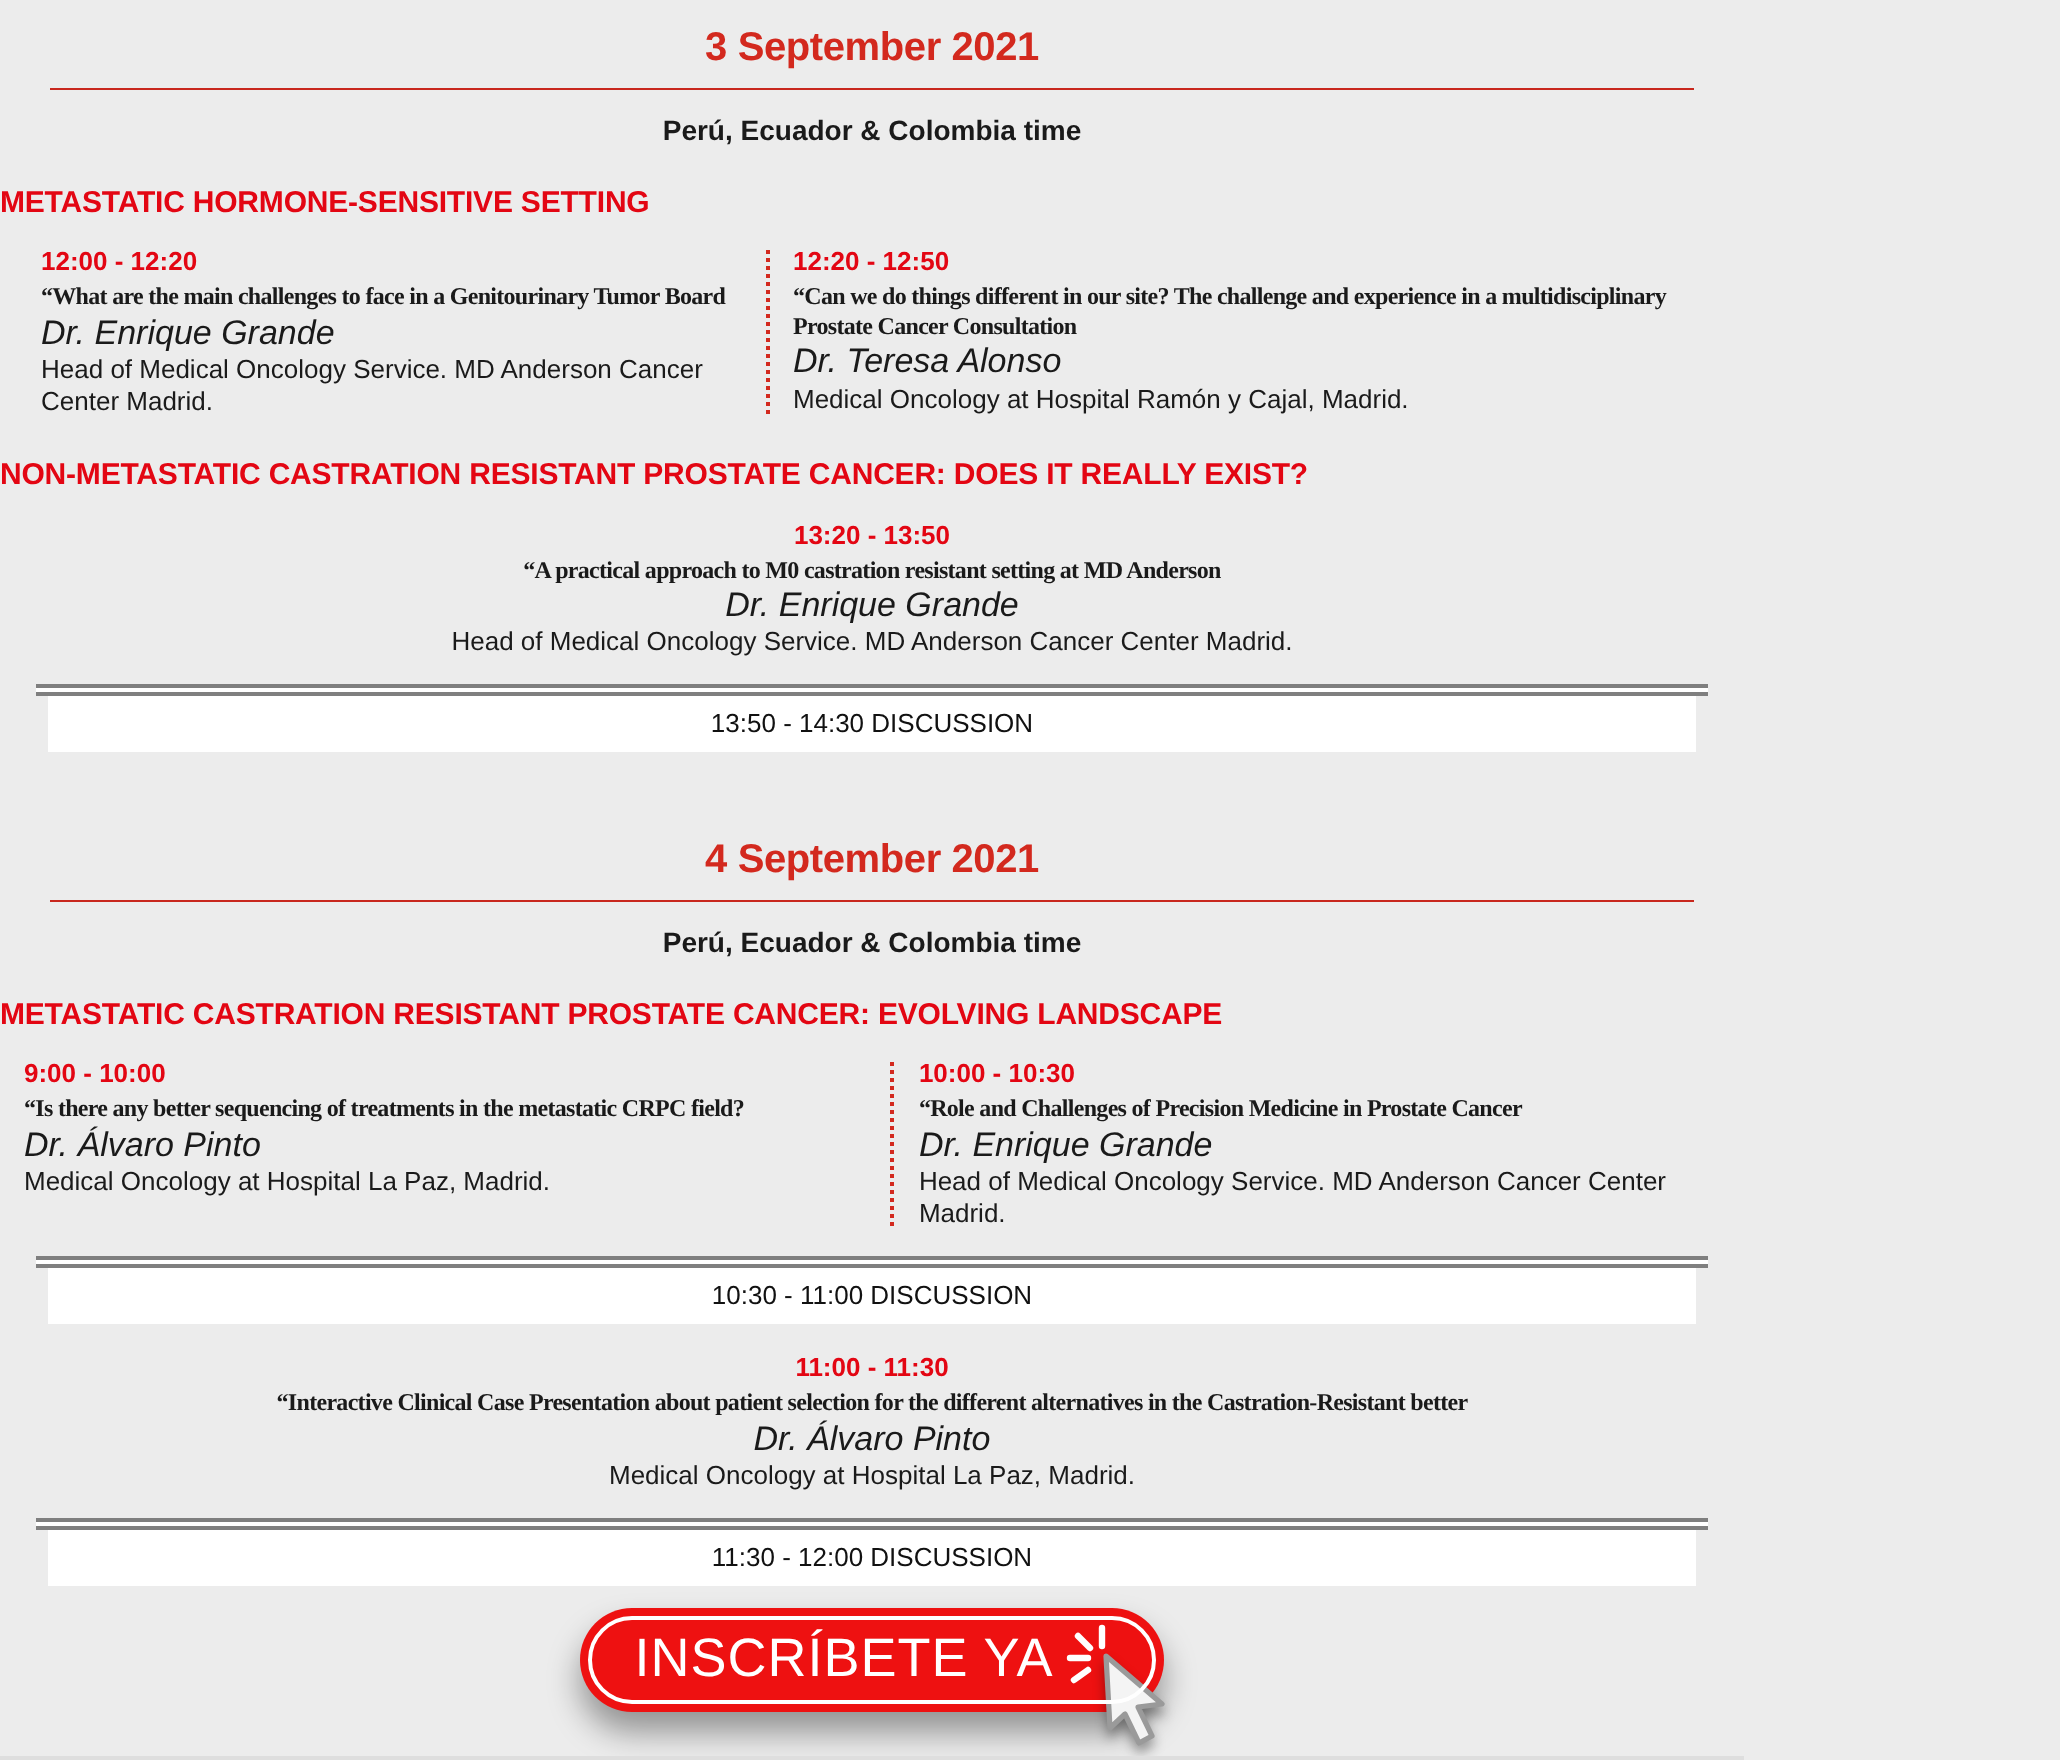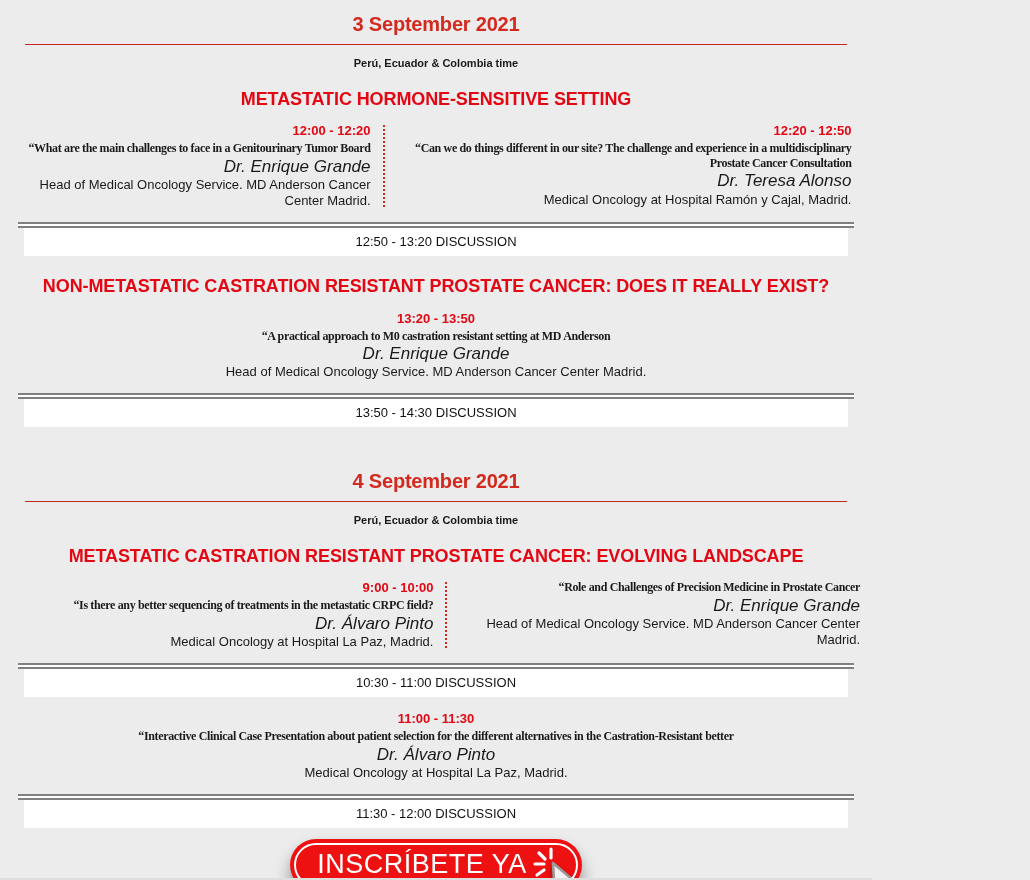--- a/index.html
+++ b/index.html
@@ -11,28 +11,28 @@
     -webkit-font-smoothing:antialiased;
   }
   .page{position:relative;width:872px;height:880px;overflow:hidden;background:#ececec;}
 
   .date-heading{
     padding-top:13px;text-align:center;
     color:#d3291e;font-size:20px;font-weight:bold;letter-spacing:-.2px;
   }
   .date-heading.day2{padding-top:0;margin-top:43px;}
   .red-rule{border:none;border-top:1px solid #c8271d;margin:8px 25px 0;}
-  .timezone{margin-top:12px;text-align:center;font-size:11px;font-weight:bold;}
+  .timezone{margin-top:12px;text-align:center;font-size:14px;font-weight:bold;}
   .section-title{
-    margin-top:20px;text-align:center;
-    color:#e30613;font-size:18px;font-weight:bold;letter-spacing:-.1px;
+    margin-top:20px;
+    color:#e30613;font-size:15px;font-weight:bold;letter-spacing:-.1px;
   }
 
   .session-row{display:flex;justify-content:center;align-items:stretch;margin-top:13px;}
-  .session-col{text-align:right;padding:0 12px;}
+  .session-col{text-align:left;padding:0 12px;}
   .d1-left{width:350px;}
   .d1-right{width:455px;}
   .d2-left{width:505px;}
   .d2-right{width:480px;}
   .dotted-divider{width:0;border-left:2px dotted #d3291e;margin:2px 0;}
 
   .session-single{margin-top:14px;text-align:center;padding:0 40px;}
 
   .time{color:#e30613;font-size:13px;font-weight:bold;margin-bottom:3px;}
   .talk{font-size:12px;font-weight:bold;letter-spacing:-.35px;line-height:1.22;font-family:Liberation Serif, serif;}
@@ -91,24 +91,20 @@
     </div>
     <div class="dotted-divider"></div>
     <div class="session-col d1-right">
       <div class="time">12:20 - 12:50</div>
       <div class="talk">“Can we do things different in our site? The challenge and experience in a multidisciplinary Prostate Cancer Consultation</div>
       <div class="speaker">Dr. Teresa Alonso</div>
       <div class="affil">Medical Oncology at Hospital Ramón y Cajal, Madrid.</div>
     </div>
   </div>
 
-  <div class="discussion-bar">
-    <div class="bar-rule"></div>
-    <div class="bar-body">12:50 - 13:20 DISCUSSION</div>
-  </div>
 
   <div class="section-title">NON-METASTATIC CASTRATION RESISTANT PROSTATE CANCER: DOES IT REALLY EXIST?</div>
 
   <div class="session-single">
     <div class="time">13:20 - 13:50</div>
     <div class="talk">“A practical approach to M0 castration resistant setting at MD Anderson</div>
     <div class="speaker">Dr. Enrique Grande</div>
     <div class="affil">Head of Medical Oncology Service. MD Anderson Cancer Center Madrid.</div>
   </div>
 
@@ -125,20 +121,21 @@
 
   <div class="session-row">
     <div class="session-col d2-left">
       <div class="time">9:00 - 10:00</div>
       <div class="talk">“Is there any better sequencing of treatments in the metastatic CRPC field?</div>
       <div class="speaker">Dr. Álvaro Pinto</div>
       <div class="affil">Medical Oncology at Hospital La Paz, Madrid.</div>
     </div>
     <div class="dotted-divider"></div>
     <div class="session-col d2-right">
+      <div class="time">10:00 - 10:30</div>
       <div class="talk">“Role and Challenges of Precision Medicine in Prostate Cancer</div>
       <div class="speaker">Dr. Enrique Grande</div>
       <div class="affil">Head of Medical Oncology Service. MD Anderson Cancer Center Madrid.</div>
     </div>
   </div>
 
   <div class="discussion-bar">
     <div class="bar-rule"></div>
     <div class="bar-body">10:30 - 11:00 DISCUSSION</div>
   </div>

